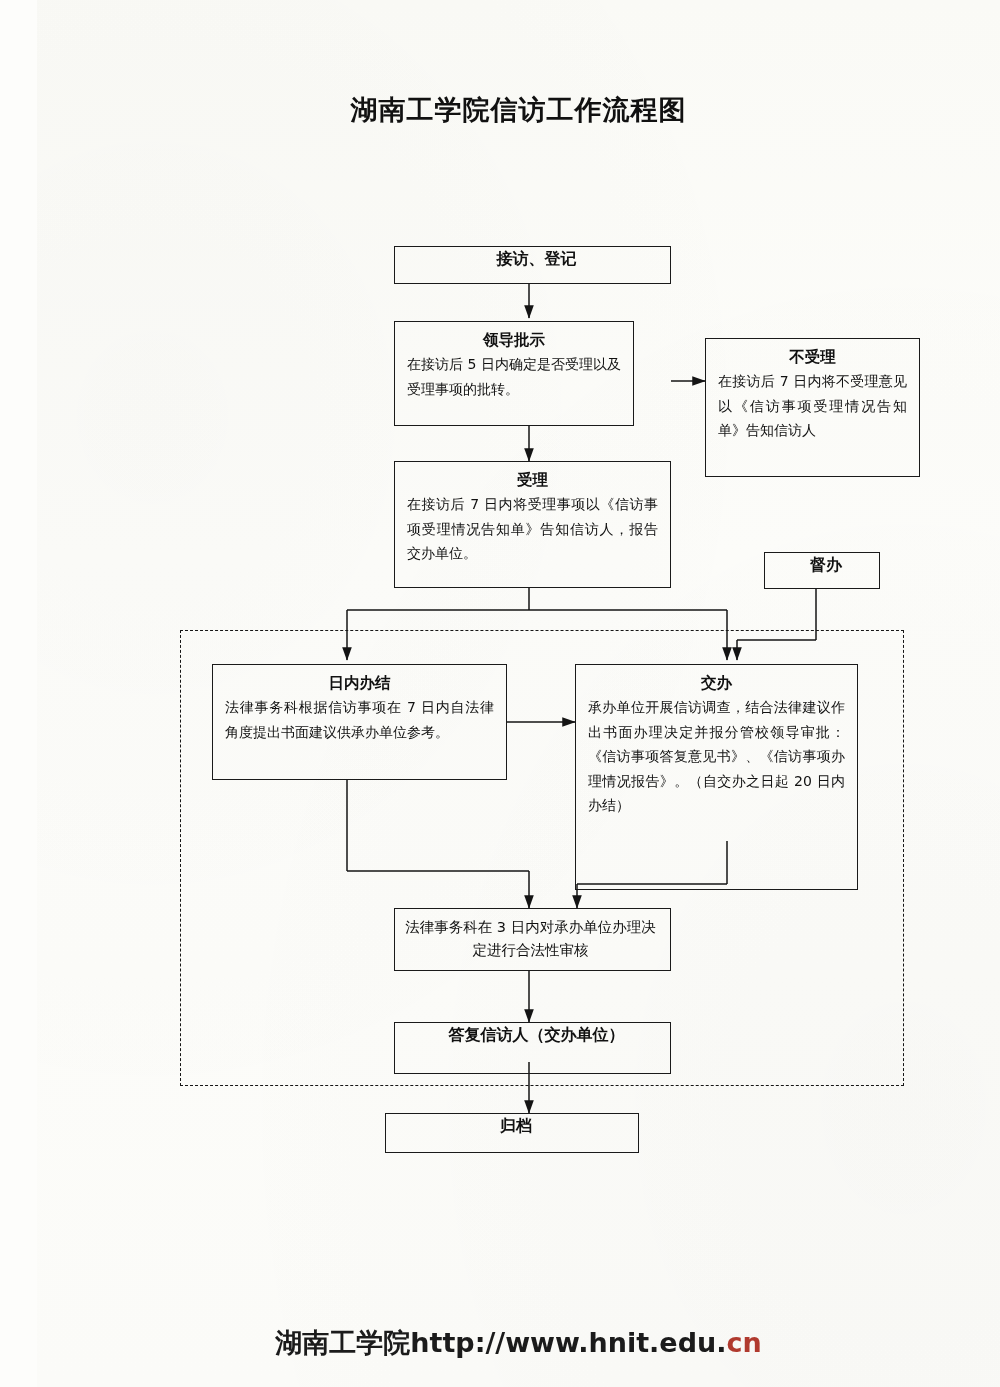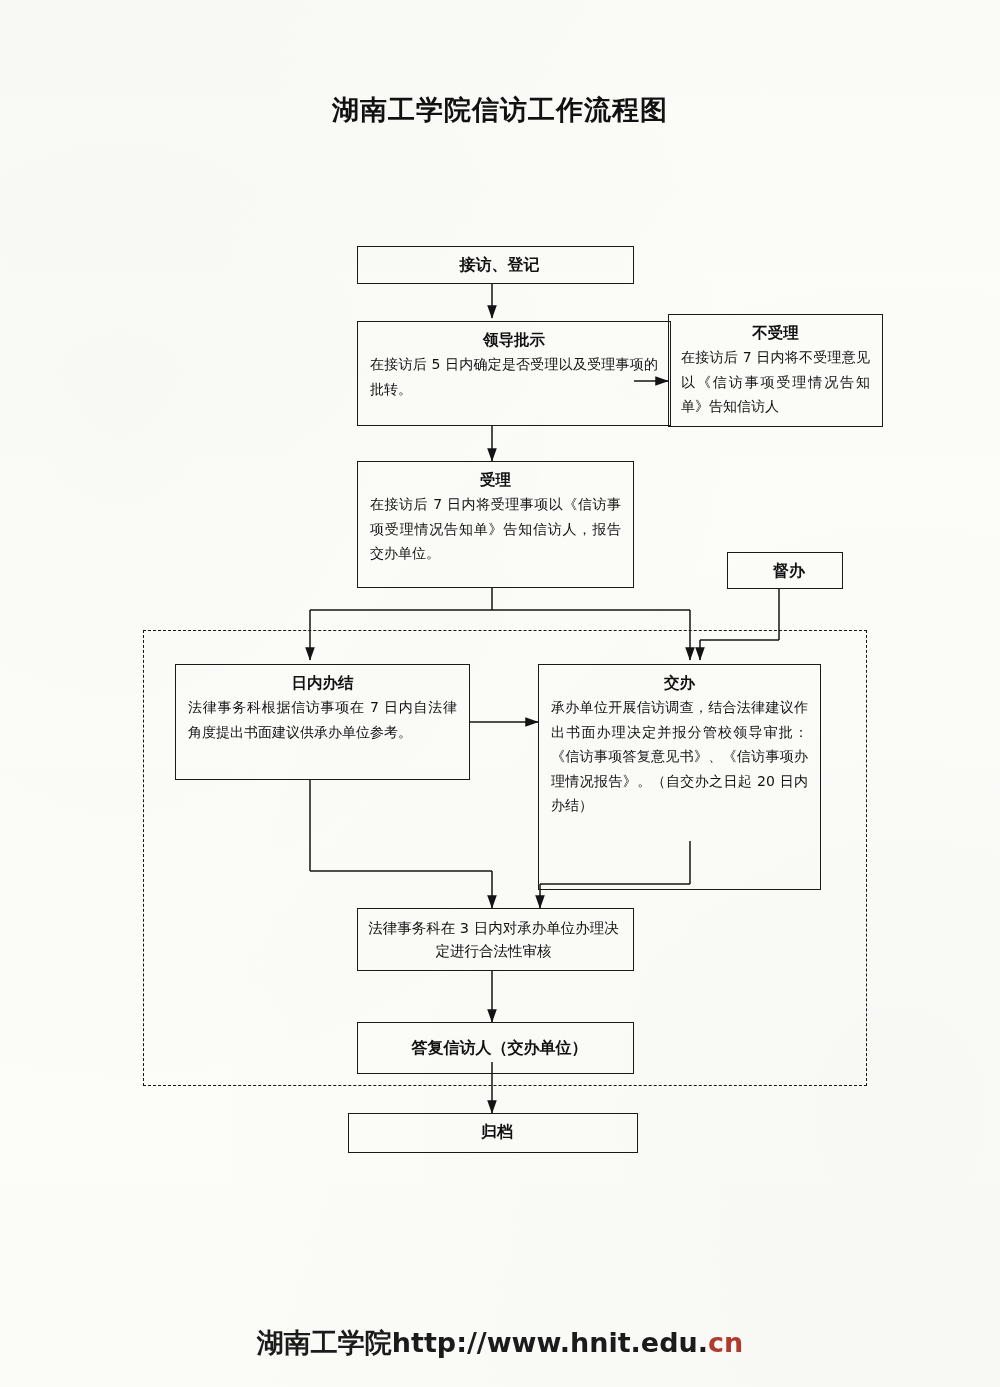--- a/index.html
+++ b/index.html
@@ -11,20 +11,21 @@
     width: 1000px;
     height: 1387px;
     position: relative;
     font-family: "DejaVu Sans", "Liberation Sans", sans-serif;
     background: #fdfdfb;
     overflow: hidden;
   }
   .page {
     position: absolute;
     inset: 0;
+    margin-left: 37px;
   }
   
   .scan-tint {
     position: absolute;
     inset: 0;
     background:
       radial-gradient(ellipse at 12% 30%, rgba(0,0,0,0.016) 0%, rgba(0,0,0,0) 55%),
       radial-gradient(ellipse at 90% 80%, rgba(0,0,0,0.015) 0%, rgba(0,0,0,0) 60%),
       linear-gradient(180deg, rgba(250,250,246,1) 0%, rgba(253,253,250,1) 40%, rgba(251,251,248,1) 100%);
     pointer-events: none;
@@ -55,21 +56,21 @@
     line-height: 1.5;
   }
   .box .bd {
     font-size: 14px;
     line-height: 1.75;
     text-align: justify;
     text-align-last: left;
   }
   .box.center-only {
     display: flex;
-    align-items: center;
+    align-items: flex-start;
     justify-content: center;
     padding-left: 8px;
   }
   .box.center-only .hd {
     font-size: 16px;
   }
   .pad {
     padding: 7px 12px 6px 12px;
   }
   .dashed-region {
@@ -151,26 +152,26 @@
       <line x1="492" y1="1062" x2="492" y2="1113" marker-end="url(#arrow)"></line>
     </g>
   </svg>
 
   <div class="dashed-region" style="left:143px; top:630px; width:724px; height:456px;"></div>
 
   <div class="box center-only" style="left:357px; top:246px; width:277px; height:38px;">
     <div class="hd">接访、登记</div>
   </div>
 
-  <div class="box pad" style="left:357px; top:321px; width:314px; height:105px;">
+  <div class="box pad" style="left:357px; top:321px; width:240px; height:105px;">
     <div class="hd">领导批示</div>
     <div class="bd">在接访后 5 日内确定是否受理以及受理事项的批转。</div>
   </div>
 
-  <div class="box pad" style="left:668px; top:314px; width:215px; height:113px;">
+  <div class="box pad" style="left:668px; top:338px; width:215px; height:139px;">
     <div class="hd">不受理</div>
     <div class="bd">在接访后 7 日内将不受理意见以《信访事项受理情况告知单》告知信访人</div>
   </div>
 
   <div class="box pad" style="left:357px; top:461px; width:277px; height:127px;">
     <div class="hd">受理</div>
     <div class="bd">在接访后 7 日内将受理事项以《信访事项受理情况告知单》告知信访人，报告交办单位。</div>
   </div>
 
   <div class="box center-only" style="left:727px; top:552px; width:116px; height:37px;">
@@ -188,20 +189,20 @@
   </div>
 
   <div class="box pad center-only" style="left:357px; top:908px; width:277px; height:63px;">
     <div class="bd" style="text-align:center; text-align-last:center; font-size:14.5px; line-height:1.6;">法律事务科在 3 日内对承办单位办理决定进行合法性审核</div>
   </div>
 
   <div class="box center-only" style="left:357px; top:1022px; width:277px; height:52px;">
     <div class="hd">答复信访人（交办单位）</div>
   </div>
 
-  <div class="box center-only" style="left:348px; top:1113px; width:290px; height:40px;font-family:Liberation Mono, monospace;">
+  <div class="box center-only" style="left:348px; top:1113px; width:254px; height:40px;">
     <div class="hd">归档</div>
   </div>
 
   <div class="footer">
     <span class="cn">湖南工学院</span><span class="url">http://www.hnit.edu.</span><span class="cn-red">cn</span>
   </div>
 </div>
 
 </body></html>

